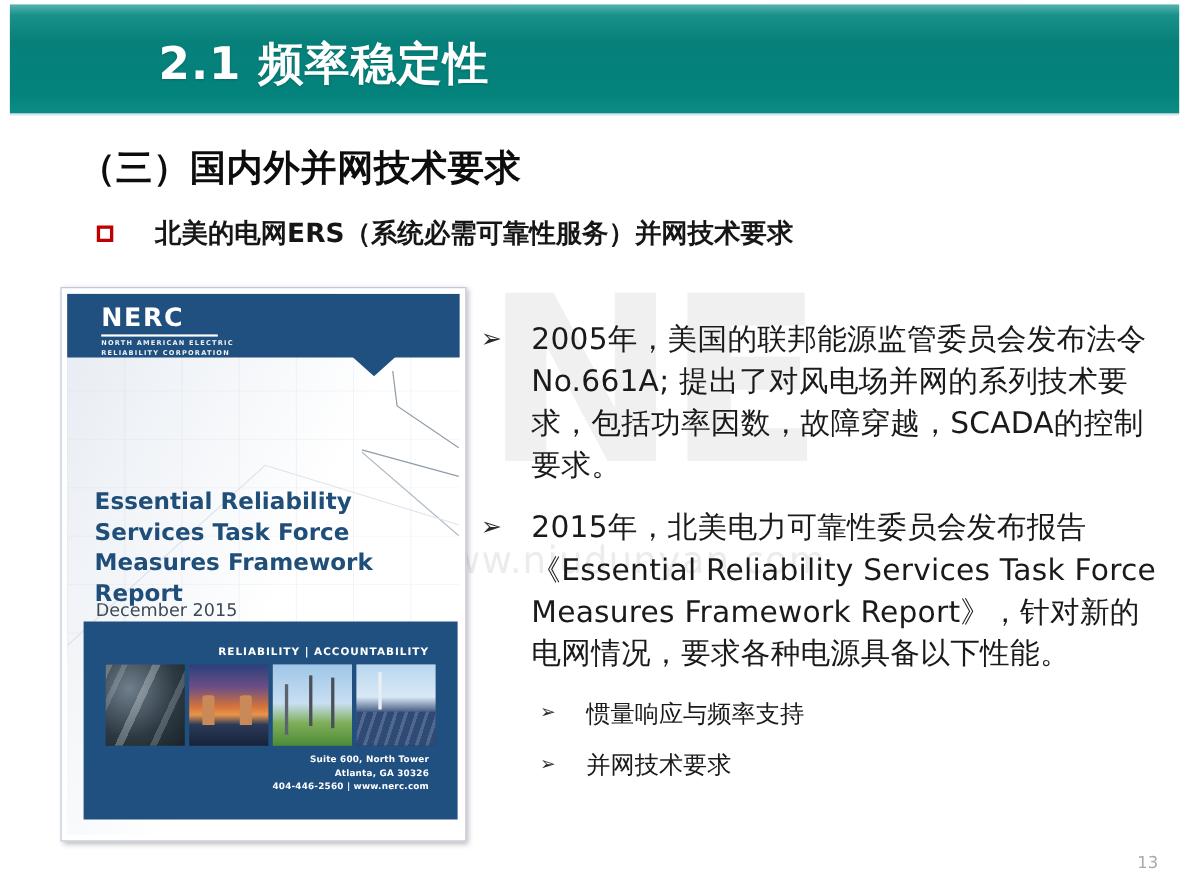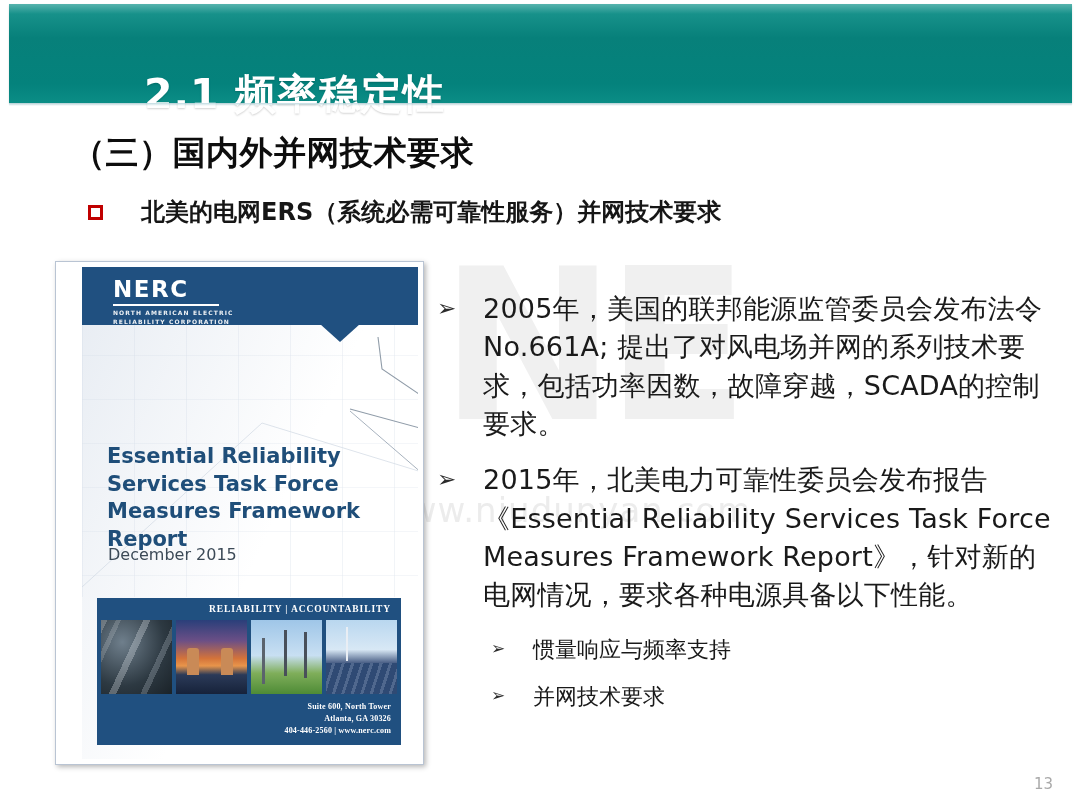--- a/index.html
+++ b/index.html
@@ -48,21 +48,20 @@
   .header-title {
     position: absolute;
     left: 135px;
     top: 27px;
     color: #ffffff;
     font-size: 41px;
     font-weight: bold;
     letter-spacing: 1px;
     text-shadow: 0 1px 2px rgba(0,0,0,0.18);
     white-space: nowrap;
-    margin-top: 36px;
   }
 
   
   .watermark-mark {
     position: absolute;
     left: 440px;
     top: 242px;
     font-size: 210px;
     font-weight: bold;
     color: #f0f0f0;
@@ -132,21 +131,20 @@
     overflow: hidden;
     z-index: 3;
   }
   .cover-inner {
     position: absolute;
     left: 5px; top: 5px; right: 5px; bottom: 5px;
     background:
       linear-gradient(115deg, rgba(226,232,240,.85) 0%, rgba(255,255,255,0) 55%),
       #ffffff;
     overflow: hidden;
-    margin-left: 21px;
   }
   
   .cover-grid {
     position: absolute;
     left: 0; top: 0; right: 0; height: 330px;
     background-image:
       linear-gradient(to right, rgba(200,210,225,.45) 1px, transparent 1px),
       linear-gradient(to bottom, rgba(200,210,225,.35) 1px, transparent 1px);
     background-size: 52px 44px;
     opacity: .55;
@@ -211,25 +209,24 @@
   .cover-date {
     position: absolute;
     left: 26px;
     top: 278px;
     font-size: 16px;
     color: #3c4a57;
   }
   .cover-foot-band {
     position: absolute;
     left: 15px;
-    right: 17px;
+    right: 2px;
     bottom: 14px;
     background: #205080;
-    padding: 0;
-    font-family: Liberation Serif, serif;
+    padding: 16px;
   }
   .cover-foot-tag {
     text-align: right;
     color: #ffffff;
     font-size: 9.5px;
     font-weight: bold;
     letter-spacing: .9px;
     padding: 6px 10px 6px 0;
   }
   .cover-photos {

